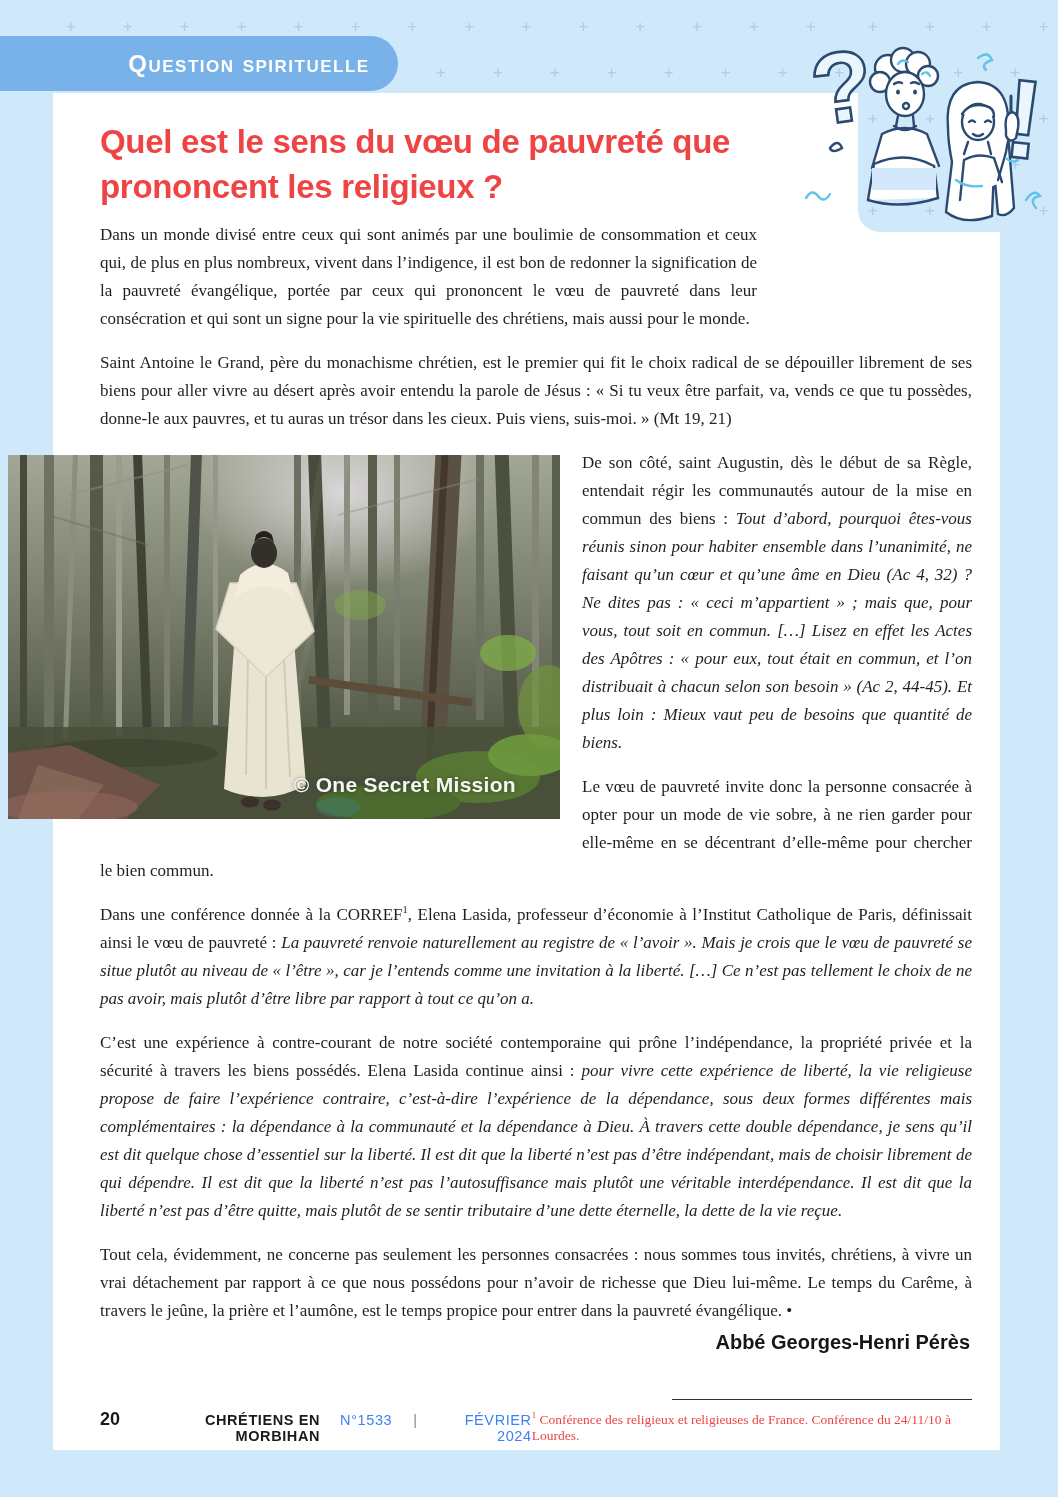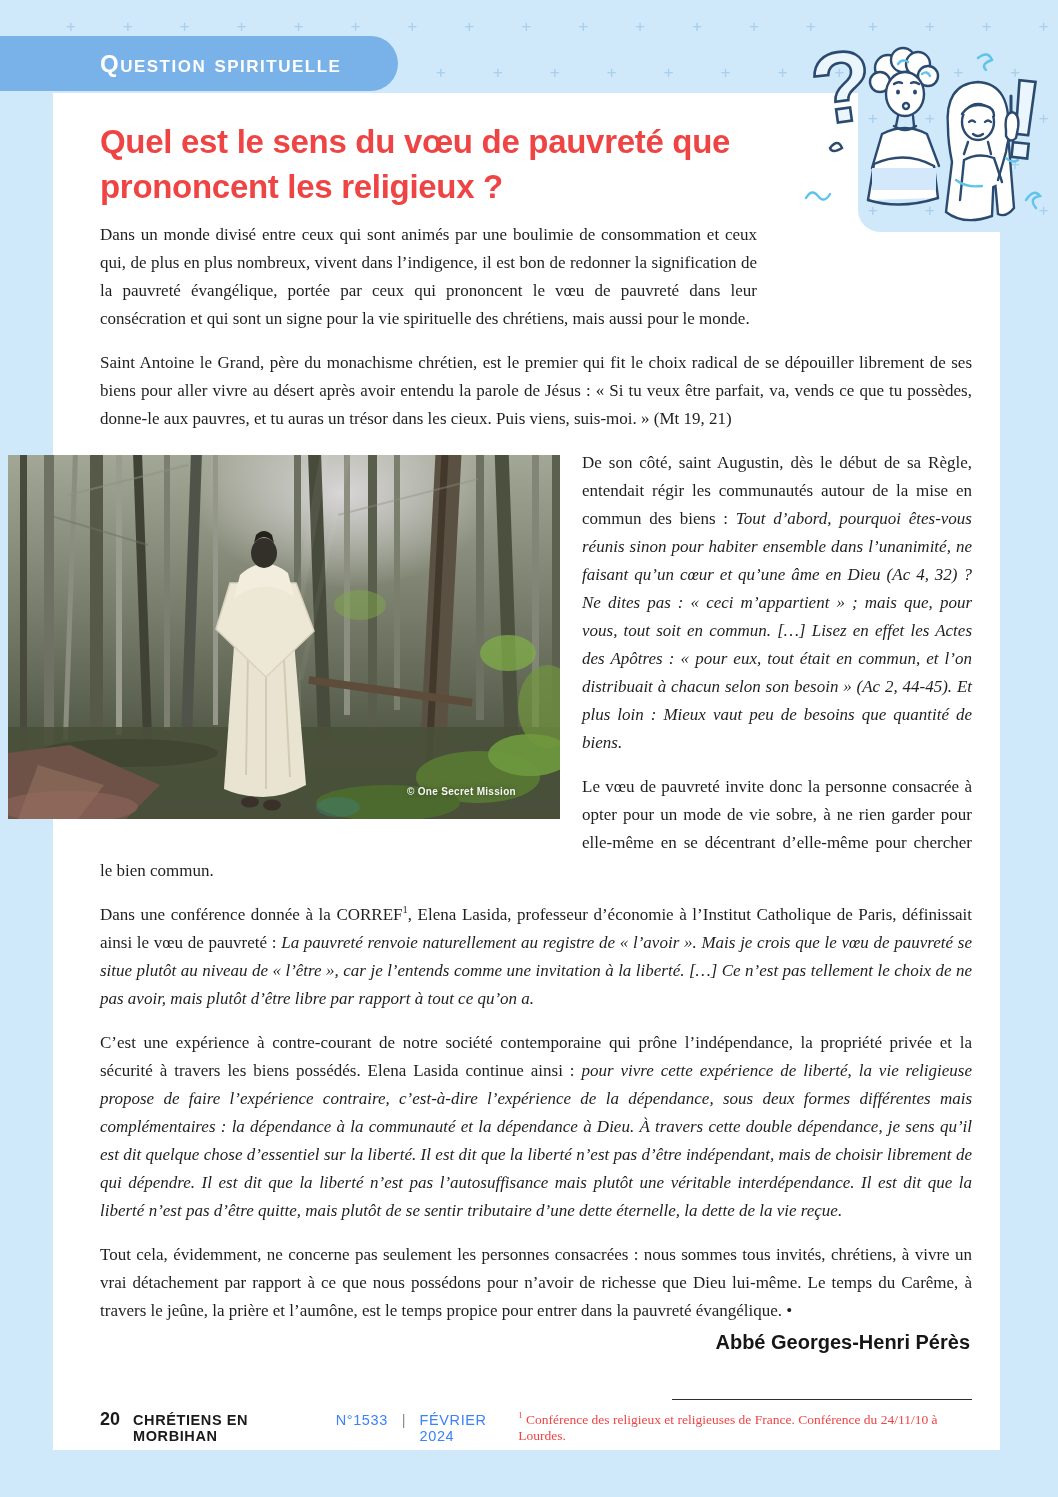--- a/index.html
+++ b/index.html
@@ -11,46 +11,46 @@
   .side-right{position:absolute;top:93px;right:0;width:58px;bottom:47px;background:#cfe9fa;z-index:1;}
   .bottom-strip{position:absolute;left:0;right:0;bottom:0;height:47px;background:#cfe9fa;z-index:1;}
   .plus-fill{white-space:pre;font-family:"DejaVu Sans Mono",monospace;color:#a9cfeb;
              font-size:16px;letter-spacing:4.6px;line-height:46px;overflow:hidden;pointer-events:none;}
   .top-band .plus-fill{padding:4px 0 0 66px;}
   .corner-patch{position:absolute;top:0;right:0;width:200px;height:232px;background:#cfe9fa;
                 border-radius:0 0 0 22px;z-index:3;overflow:hidden;}
   .corner-patch .plus-fill{padding:4px 0 0 10px;}
   
   .kicker-pill{position:absolute;top:36px;left:0;width:398px;height:55px;background:#79b1e9;
-               border-radius:0 28px 28px 0;z-index:4;display:flex;align-items:center;}
+               border-radius:0 28px 28px 0;z-index:4;display:flex;align-items:center;justify-content:center;}
   .kicker-pill span{margin-left:100px;font-family:"Liberation Sans",sans-serif;
                     font-variant:small-caps;font-size:24px;font-weight:600;letter-spacing:1.5px;color:#ffffff;}
   
   .illo-svg{position:absolute;top:30px;right:10px;width:238px;height:242px;z-index:5;overflow:visible;}
   
   .content{position:absolute;left:53px;right:58px;top:93px;bottom:47px;background:#ffffff;
            border-radius:0 0 0 10px;padding:26px 28px 0 47px;z-index:2;}
   .illo-spacer{float:right;width:215px;height:160px;}
   h1.title{font-family:"Liberation Sans",sans-serif;font-size:33px;line-height:45px;font-weight:700;
            letter-spacing:-0.3px;color:#ef4444;margin:0 0 12px 0;}
   p.body-text{font-size:17px;line-height:28px;text-align:justify;margin:0 0 16px 0;}
   p.body-text i{font-style:italic;}
   p.body-text sup{font-size:0.62em;vertical-align:super;line-height:0;}
   
   .photo{position:relative;float:left;width:552px;height:364px;margin:6px 22px 12px -92px;
          overflow:hidden;background:#6e7363;}
   .photo svg{display:block;width:552px;height:364px;}
   .photo-credit{position:absolute;right:44px;bottom:22px;font-family:"Liberation Sans",sans-serif;
-                font-size:10px;font-weight:600;color:#f4f7f2;letter-spacing:0.3px;text-shadow:0 0 4px rgba(40,45,35,.6);}
+                font-size:21px;font-weight:600;color:#f4f7f2;letter-spacing:0.3px;text-shadow:0 0 4px rgba(40,45,35,.6);}
   .author-line{clear:none;text-align:right;font-family:"Liberation Sans",sans-serif;
                font-weight:700;font-size:20px;color:#161616;margin:2px 2px 0 0;}
   
   .page-footer{position:absolute;left:100px;right:86px;bottom:53px;z-index:6;display:flex;
                justify-content:space-between;align-items:flex-end;}
-  .footer-left{display:flex;align-items:baseline;gap:13px;font-family:"Liberation Sans",sans-serif;color:#1a1a1a;}
+  .footer-left{display:flex;align-items:baseline;gap:20px;font-family:"Liberation Sans",sans-serif;color:#1a1a1a;text-align:right;}
   .footer-pageno{font-size:18px;font-weight:700;}
   .footer-mag{font-size:14.5px;font-weight:700;letter-spacing:0.6px;text-transform:uppercase;}
   .footer-issue,.footer-date{font-size:14.5px;letter-spacing:0.6px;text-transform:uppercase;color:#3b82f6;}
   .footer-sep{font-size:14.5px;color:#8a8a8a;padding:0 1px;}
   .footnote-block{width:478px;text-align:left;}
   .footnote-rule{width:300px;border-top:1.6px solid #2d2d2d;margin:0 0 7px auto;}
   .footnote{font-size:13.5px;line-height:17px;color:#ef4444;}
   .footnote sup{font-size:0.65em;vertical-align:super;}
 </style>
 </head>

